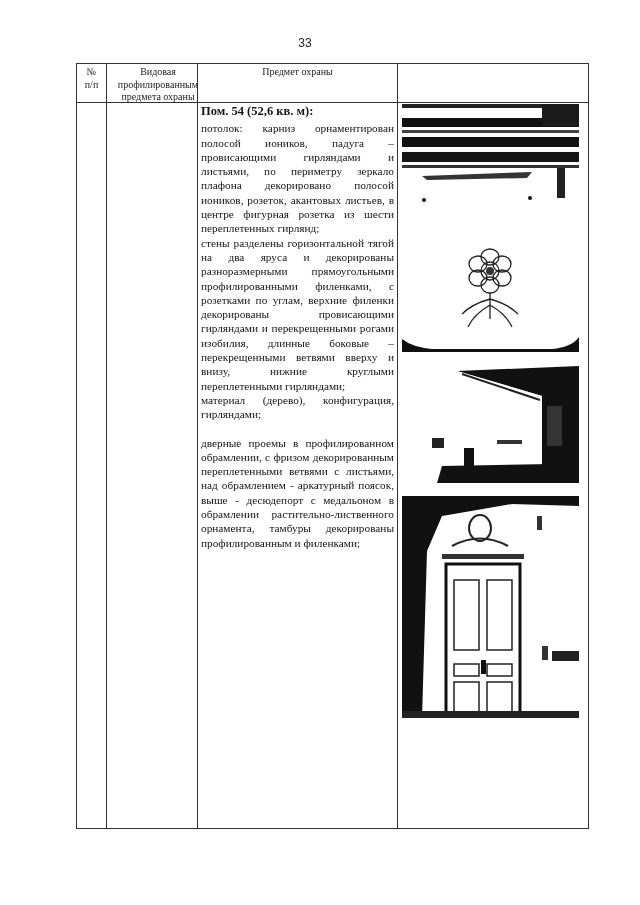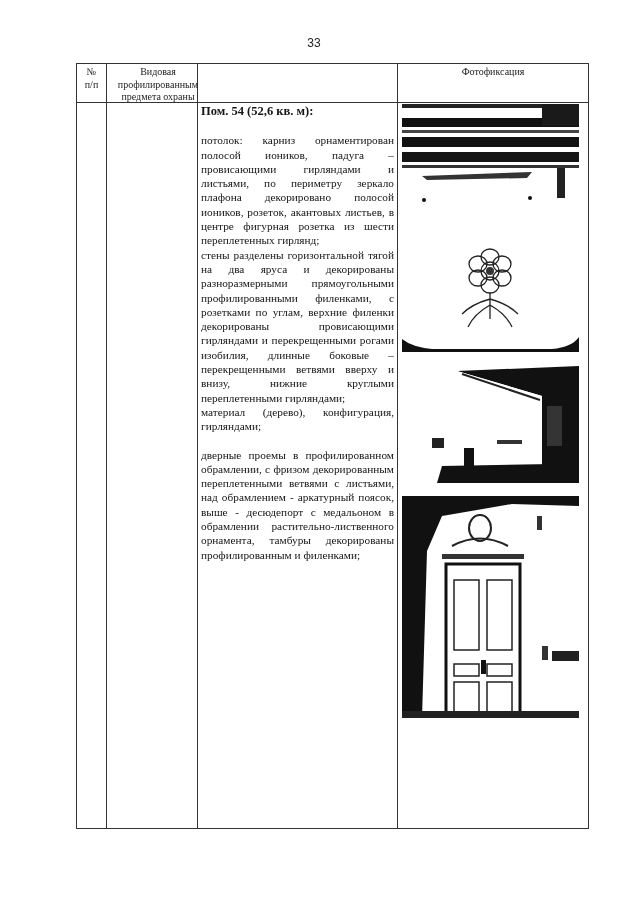--- a/index.html
+++ b/index.html
@@ -1,26 +1,26 @@
 <!DOCTYPE html>
 <html><head>
 <meta charset="utf-8">
 <style>
   html, body { margin:0; padding:0; background:#fff; }
   body { width:640px; height:905px; position:relative; overflow:hidden;
          font-family:"Liberation Serif","DejaVu Serif",serif; color:#111; }
-  .page-num { position:absolute; top:36px; left:12px; width:604px; text-align:center;
+  .page-num { position:absolute; top:36px; left:3px; width:604px; text-align:center;
               font-family:"Liberation Sans","DejaVu Sans",sans-serif; font-size:12px; color:#222; }
   .tbl { position:absolute; left:76px; top:63px; width:513px; height:766px;
          border:1px solid #333; box-sizing:border-box; }
   .vline { position:absolute; top:0; bottom:0; width:1px; background:#333; }
   .hline { position:absolute; left:0; right:0; height:1px; background:#333; }
   .hcell { position:absolute; top:2px; text-align:center; font-size:10px; line-height:12.5px; color:#222; }
   .content { position:absolute; left:124px; top:40px; width:193px; font-size:11.3px; line-height:14.3px; color:#151515; }
-  .content .title { font-weight:bold; font-size:12.5px; margin:0 0 15px 0; }
+  .content .title { font-weight:bold; font-size:12.5px; margin:0 0 3px 0; }
   .content p { margin:0; text-align:justify;font-family:Liberation Serif, serif; }
   .content .gap { height:14px; }
   .photo { position:absolute; left:325px; width:177px; overflow:hidden; background:#fff; }
   .photo svg { display:block; width:100%; height:100%; }
 </style>
 </head>
 <body>
 
 <div class="page-num">33</div>
 
@@ -32,22 +32,22 @@
 
   <div class="hcell" style="left:0;width:29px">
     <div>№</div>
     <div>п/п</div>
   </div>
   <div class="hcell" style="left:36px;width:90px">
     <div>Видовая</div>
     <div>профилированным</div>
     <div>предмета охраны</div>
   </div>
-  <div class="hcell" style="left:321px;width:190px">
-    <div>Фотофиксация</div>
+  <div class="hcell" style="left:121px;width:199px">
+    <div>Предмет охраны</div>
   </div>
 
   <div class="content">
     <div class="title">Пом. 54 (52,6 кв. м):</div>
     <p>потолок: карниз орнаментирован полосой иоников, падуга – провисающими гирляндами и листьями, по периметру зеркало плафона декорировано полосой иоников, розеток, акантовых листьев, в центре фигурная розетка из шести переплетенных гирлянд;</p>
     <p>стены разделены горизонтальной тягой на два яруса и декорированы разноразмерными прямоугольными профилированными филенками, с розетками по углам, верхние филенки декорированы провисающими гирляндами и перекрещенными рогами изобилия, длинные боковые – перекрещенными ветвями вверху и внизу, нижние круглыми переплетенными гирляндами;</p>
     <p>материал (дерево), конфигурация, гирляндами;</p>
     <div class="gap"></div>
     <p>дверные проемы в профилированном обрамлении, с фризом декорированным переплетенными ветвями с листьями, над обрамлением - аркатурный поясок, выше - десюдепорт с медальоном в обрамлении растительно-лиственного орнамента, тамбуры декорированы профилированным и филенками;</p>
   </div>

